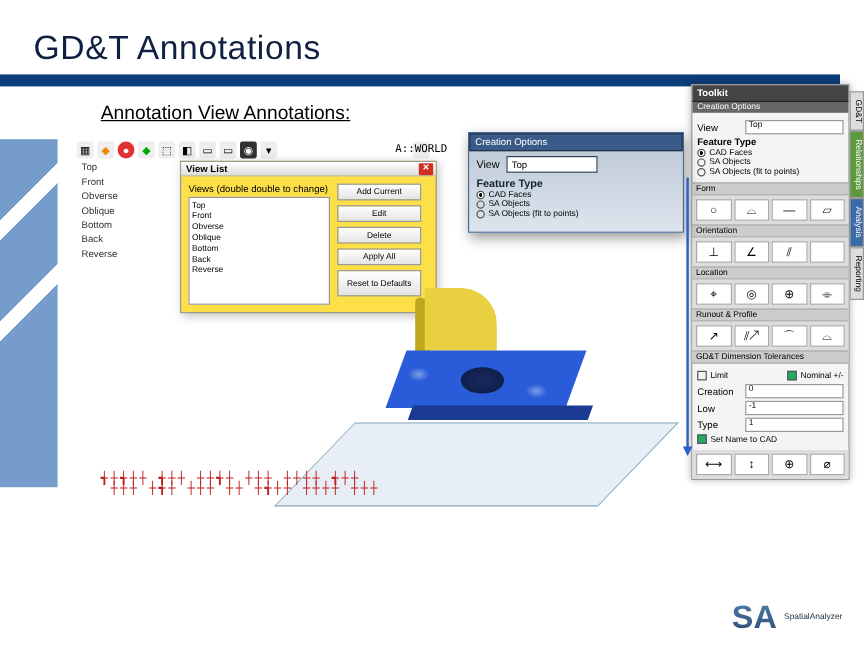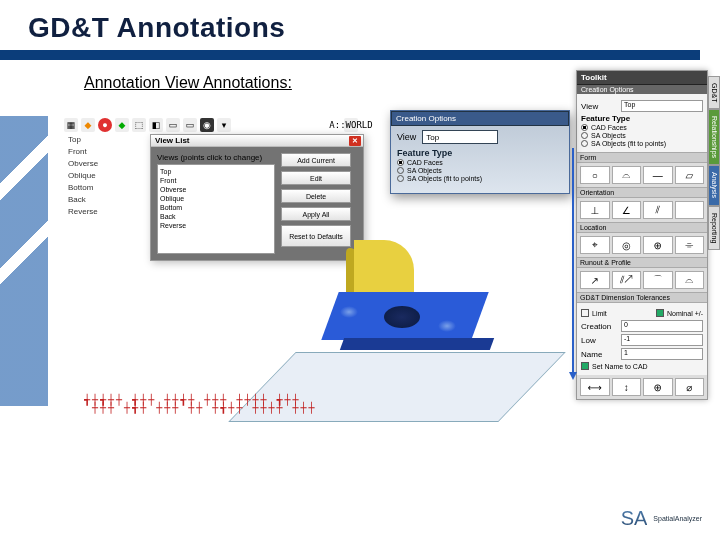--- a/index.html
+++ b/index.html
@@ -1,39 +1,39 @@
 <!DOCTYPE html>
 <html><head>
 <meta charset="utf-8">
 <style>
   * { margin:0; padding:0; box-sizing:border-box; }
   body { width:720px; height:540px; font-family:Arial,Helvetica,sans-serif; background:#fff; position:relative; overflow:hidden; }
 
-  .title { font-size:28px; font-weight:bold; color:#102040; padding:12px 0 6px 28px; letter-spacing:0.5px;}
+  .title { font-size:28px; font-weight:normal; color:#102040; padding:24px 0 6px 28px; letter-spacing:0.5px;}
   .title-bar { height:10px; background:#0b3d7a; margin:0 20px 0 0; }
 
   .subtitle { font-size:16px; color:#000; padding:14px 0 0 84px; text-decoration:underline; }
 
   .left-strip { position:absolute; left:0; top:116px; width:48px; height:290px;
     background:linear-gradient(135deg,#1a5aa8 0 20%,#fff 20% 25%,#1a5aa8 25% 45%,#fff 45% 50%,#1a5aa8 50% 100%);
     opacity:.6;}
 
   
   .icon-row { position:absolute; left:64px; top:118px; display:flex; gap:3px; align-items:center; font-size:9px;}
   .icon-row span { width:14px; height:14px; background:#eee; display:inline-flex; align-items:center; justify-content:center; border-radius:2px;}
   .icon-row .red{background:#e03030;color:#fff;border-radius:50%;}
   .icon-row .cam{background:#333;color:#fff;}
   .world-label{margin-left:110px;font-size:9px;font-family:monospace;}
 
   
   .view-list { position:absolute; left:64px; top:134px; width:80px; font-size:8px; line-height:12px; color:#333;}
   .view-list div{padding-left:4px;}
 
   
-  .dialog { position:absolute; left:150px; top:134px; width:214px; background:#737373; border:1px solid #999;
+  .dialog { position:absolute; left:150px; top:134px; width:214px; background:#fde047; border:1px solid #999;
     box-shadow:2px 2px 8px rgba(0,0,0,.25); font-size:8px;}
   .dialog .titlebar{height:12px; background:linear-gradient(#fff,#ddd); padding:1px 4px; font-weight:bold; border-bottom:1px solid #bbb; position:relative;}
   .dialog .close{position:absolute; right:2px; top:1px; width:12px; height:10px; background:#d03020; color:#fff; font-size:7px; text-align:center; line-height:10px; border-radius:1px;}
   .dialog .body{padding:6px; display:flex; gap:6px;}
   .listbox{width:118px; height:90px; background:#fff; border:1px solid #999; padding:2px; font-size:7px; line-height:9px;}
   .dlg-hdr{font-size:8px; margin-bottom:2px;}
   .btncol{display:flex; flex-direction:column; gap:4px;}
   .btncol button{width:70px; height:14px; font-size:7px; border:1px solid #999; background:linear-gradient(#fff,#e4e4e4); cursor:pointer;}
   .okrow{display:flex; gap:10px; justify-content:center; padding:6px 0;}
   .okrow button{width:60px;height:16px;font-size:8px;border:1px solid #999;background:linear-gradient(#fff,#e4e4e4);cursor:pointer;}
@@ -77,21 +77,21 @@
   .upright{position:absolute; left:24px; bottom:58px; width:60px; height:52px; background:#e8d040; border-top-right-radius:30px;}
   .upright2{position:absolute; left:16px; bottom:50px; width:12px; height:52px; background:#bfa820; transform:skewY(30deg);border-top-left-radius:8px;}
 
   .ground{position:absolute; left:262px; top:352px; width:270px; height:70px; transform:skewX(-44deg); border:1px solid #8ab; background:#e8eef6;}
 
   
   .pts{position:absolute;left:84px;top:396px;font-size:10px;color:#c02020;letter-spacing:2px;line-height:8px;font-family:monospace;}
 
   
   .logo{position:absolute; right:18px; bottom:10px; display:flex; align-items:center; gap:6px;}
-  .logo .sa{font-size:20px;font-weight:normal; background:linear-gradient(#5080b0,#2a4a70); -webkit-background-clip:text; color:transparent;}
+  .logo .sa{font-size:27px;font-weight:bold; background:linear-gradient(#5080b0,#2a4a70); -webkit-background-clip:text; color:transparent;}
   .logo .txt{font-size:7px;line-height:8px;color:#234;}
 
   .blue-arrow{position:absolute;right:146px;top:148px;width:2px;height:230px;background:#2a60c8;}
   .blue-arrow::after{content:"";position:absolute;bottom:-6px;left:-3px;border:4px solid transparent;border-top:8px solid #2a60c8;}
 
   
   .vtabs{position:absolute;right:0;top:76px;width:12px;display:flex;flex-direction:column;}
   .vtabs span{writing-mode:vertical-rl;font-size:7px;padding:6px 1px;border:1px solid #999;background:#ddd;}
   .vtabs .g{background:#5a9a3a;color:#fff;}
   .vtabs .b{background:#3a6aa8;color:#fff;}
@@ -129,21 +129,21 @@
   <div>Reverse</div>
 </div>
 
 <div class="dialog">
   <div class="titlebar">
     <span>View List</span>
     <span class="close">✕</span>
   </div>
   <div class="body">
     <div>
-      <div class="dlg-hdr">Views (points click to change)</div>
+      <div class="dlg-hdr">Views (double double to change)</div>
       <div class="listbox">
         <div>Top</div>
         <div>Front</div>
         <div>Obverse</div>
         <div>Oblique</div>
         <div>Bottom</div>
         <div>Back</div>
         <div>Reverse</div>
       </div>
     </div>
@@ -219,21 +219,21 @@
     </div>
     <div class="tk-row">
         <label>Creation</label>
         <div class="inp">0</div>
       </div>
     <div class="tk-row">
         <label>Low</label>
         <div class="inp">-1</div>
       </div>
     <div class="tk-row">
-        <label>Name</label>
+        <label>Type</label>
         <div class="inp">1</div>
       </div>
     <div class="ck on">
         <i></i>
         <span>Set Name to CAD</span>
       </div>
   </div>
   <div class="sym-grid">
     <span>⟷</span>
     <span>↕</span>

